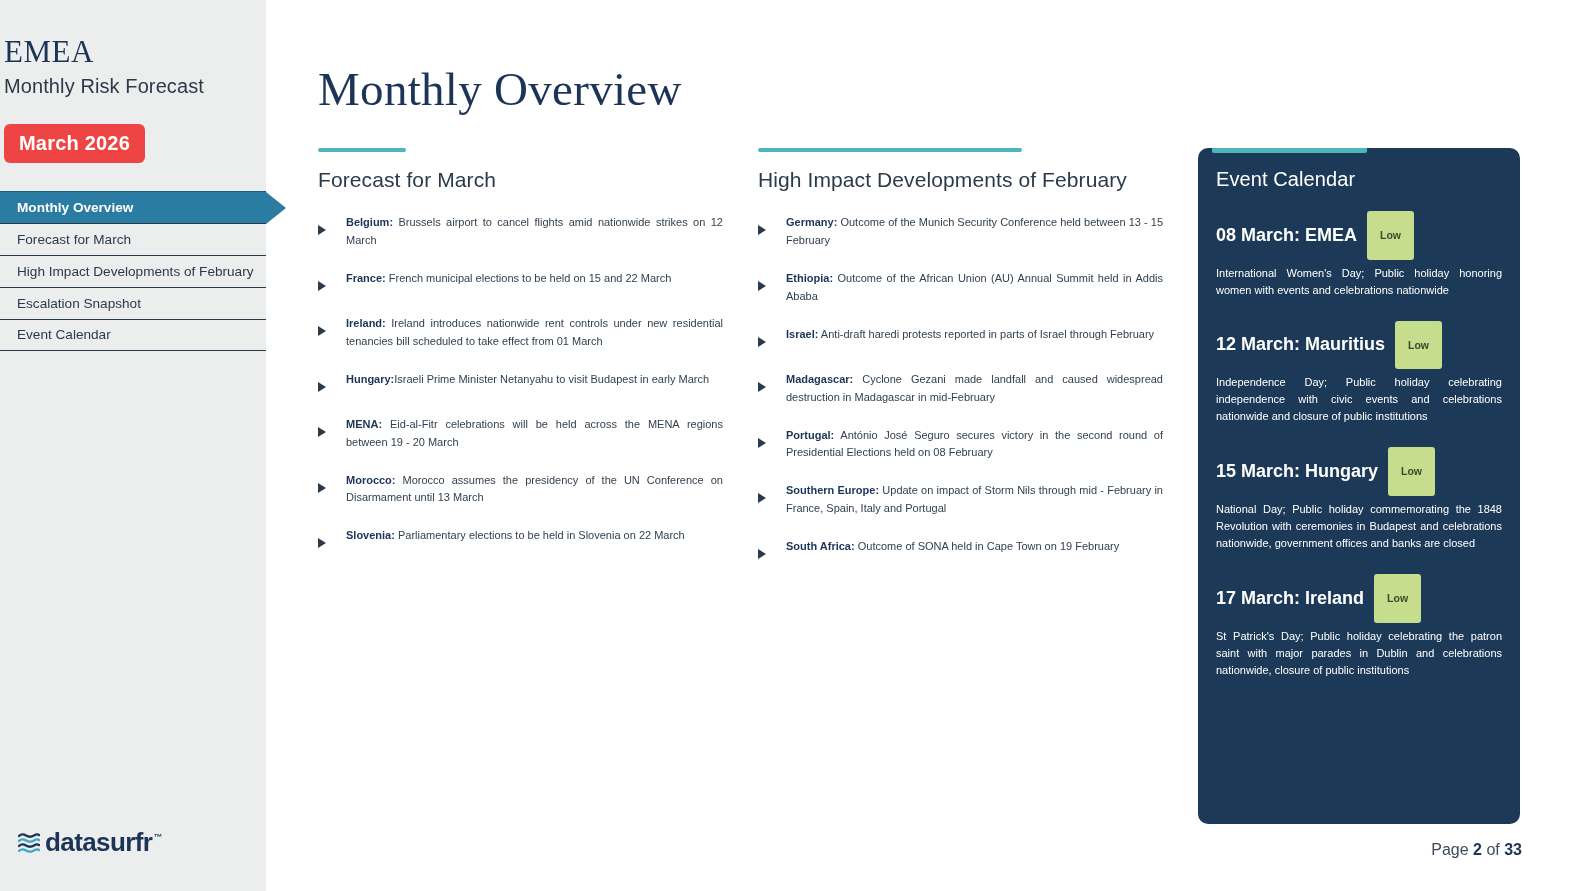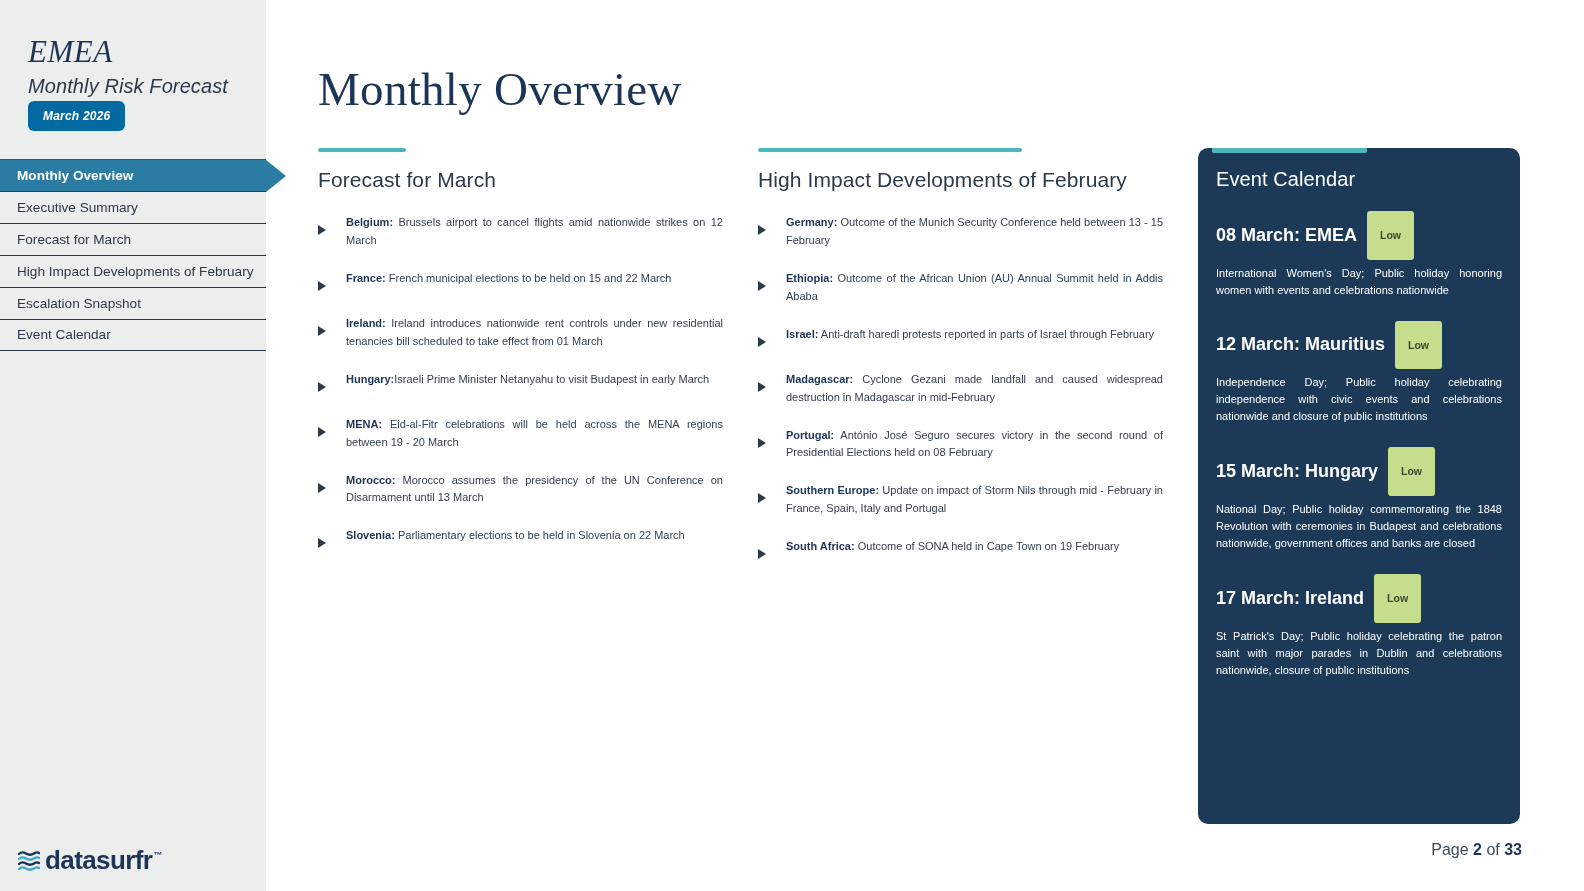--- a/index.html
+++ b/index.html
@@ -28,22 +28,21 @@
   
   .sidebar {
     position: relative;
     width: 266px;
     height: 891px;
     background: #eceded;
     flex: 0 0 266px;
   }
 
   .brand {
-    padding: 36px 0 0 28px;
-    font-style: italic;
+    padding: 36px 0 0 4px;
   }
 
   .brand-title {
     font-family: "Liberation Serif", serif;
     font-size: 31px;
     letter-spacing: 0.5px;
     color: #1c3458;
     line-height: 1.05;
     font-weight: 400;
   }
@@ -51,24 +50,24 @@
   .brand-sub {
     font-size: 20px;
     color: #2b3a4a;
     margin-top: 6px;
     font-weight: 400;
     letter-spacing: 0.1px;
   }
 
   .period-badge {
     display: inline-block;
-    margin-top: 3px;
-    background: #0369a1;
+    margin-top: 26px;
+    background: #ef4444;
     color: #ffffff;
-    font-size: 12px;
+    font-size: 20px;
     font-weight: bold;
     padding: 8px 15px 8px 15px;
     border-radius: 6px;
     letter-spacing: 0.2px;
   }
 
   .nav {
     margin-top: 28px;
     width: 266px;
   }
@@ -107,21 +106,21 @@
     border-bottom: 16px solid transparent;
     border-left: 20px solid #2b7ca3;
   }
 
   .nav-label { white-space: nowrap; }
 
   
   .brand-footer {
     position: absolute;
     left: 18px;
-    bottom: 18px;
+    bottom: 36px;
     display: flex;
     align-items: flex-end;
   }
 
   .logo-mark {
     display: inline-block;
     width: 22px;
     height: 20px;
     margin-right: 5px;
     position: relative;
@@ -318,23 +317,20 @@
     <div class="brand">
       <div class="brand-title">EMEA</div>
       <div class="brand-sub">Monthly Risk Forecast</div>
       <div class="period-badge">March 2026</div>
     </div>
 
     <nav class="nav" id="nav-list">
         <div class="nav-item active">
           <span class="nav-label">Monthly Overview</span>
           <span class="nav-arrow"></span>
-        </div>
-        <div class="nav-item">
-          <span class="nav-label">Executive Summary</span>
         </div>
         <div class="nav-item">
           <span class="nav-label">Forecast for March</span>
         </div>
         <div class="nav-item">
           <span class="nav-label">High Impact Developments of February</span>
         </div>
         <div class="nav-item">
           <span class="nav-label">Escalation Snapshot</span>
         </div>

